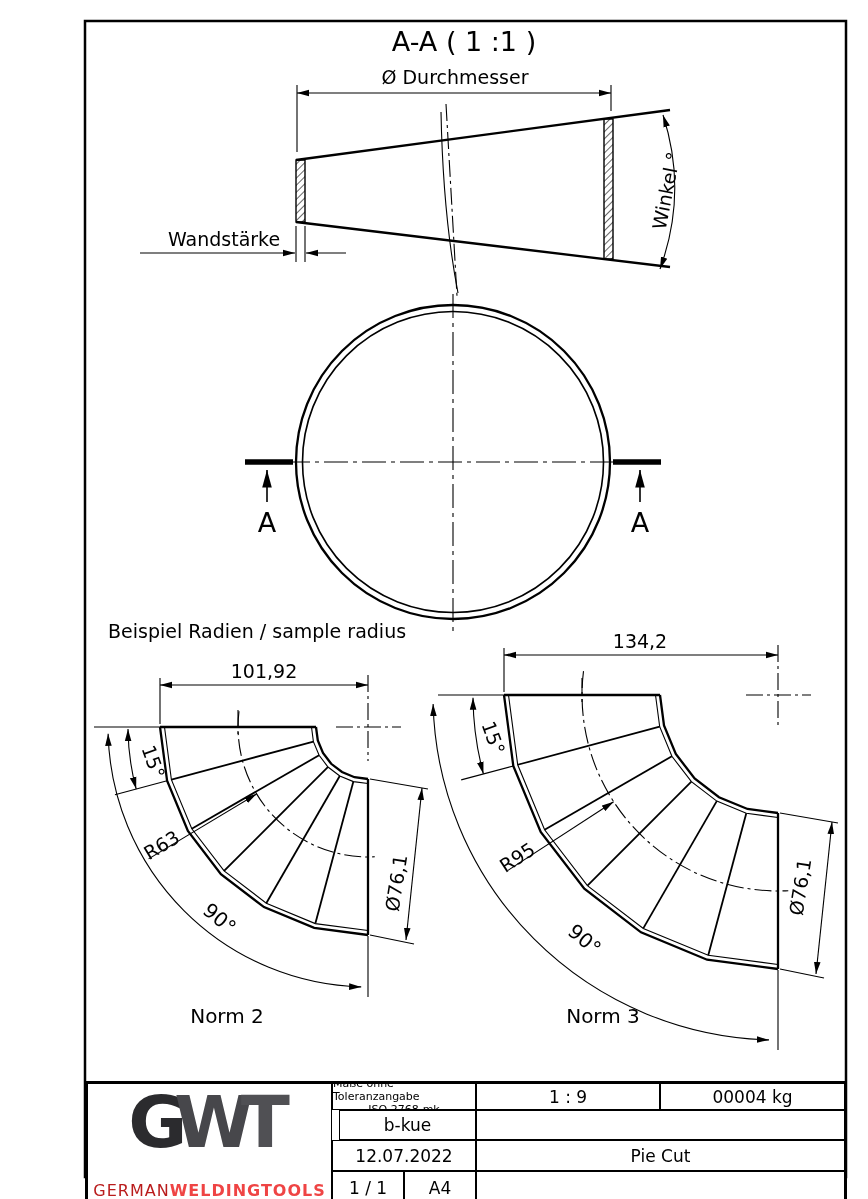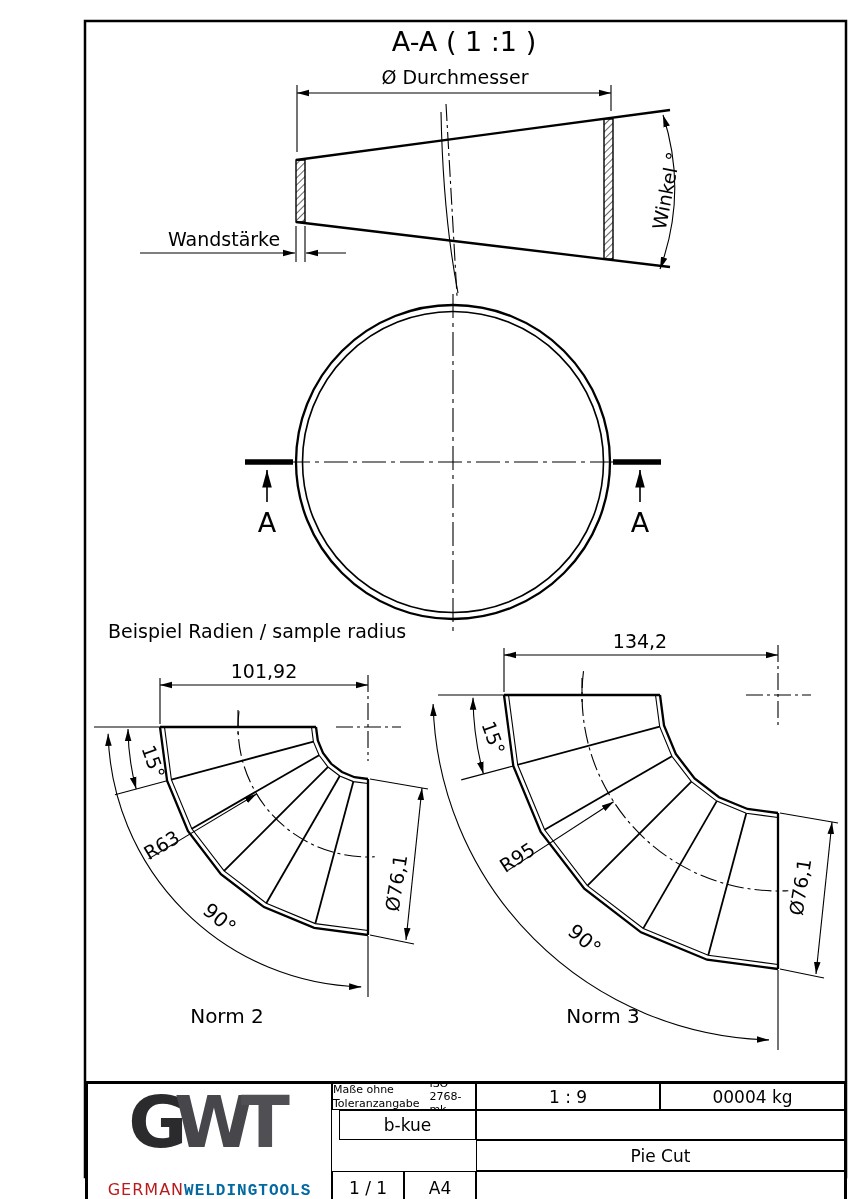--- a/index.html
+++ b/index.html
@@ -18,30 +18,30 @@
   text{fill:#000;font-family:"DejaVu Sans",sans-serif;}
   .t19{font-size:19px;} .t20{font-size:20px;} .t27{font-size:27px;}
   .mid{text-anchor:middle;}
   
   .tblock{position:absolute;left:85px;top:1081px;width:762px;height:125px;
           box-sizing:border-box;border:2px solid #000;background:#fff;
           display:grid;grid-template-columns:245px 72px 72px 184px 185px;
           grid-template-rows:27px 30px 31px 33px;}
   .cell{border:1px solid #000;display:flex;align-items:center;justify-content:center;
         font-size:17px;color:#000;overflow:hidden;}
-  .cell.tol{font-size:11px;line-height:1.2;}
+  .cell.tol{flex-direction:column;font-size:11px;line-height:1.2;}
   .logo-cell{grid-row:1/5;grid-column:1/2;position:relative;}
   .gwt{position:absolute;top:2px;left:0;right:0;text-align:center;
        font-weight:bold;font-size:72px;letter-spacing:-13px;line-height:1.0;
        padding-right:14px;}
   .gwt .lg{color:#2b2b2e;} .gwt .lw{color:#47474b;} .gwt .lt{color:#505054;}
   .brand{position:absolute;bottom:3px;left:0;right:0;text-align:center;
          font-size:16px;letter-spacing:1px;white-space:nowrap;}
   .brand .b1{color:#b91c1c;font-weight:400;}
-  .brand .b2{color:#0369a1;font-weight:700;font-family:Liberation Mono, monospace;}
+  .brand .b2{color:#ef4444;font-weight:700;}
 </style>
 </head>
 <body>
 
 <div class="page">
 
   <svg class="art" width="868" height="1199" viewBox="0 0 868 1199">
     <defs>
       <marker id="ah" markerWidth="12" markerHeight="7" refX="11" refY="3.5" orient="auto-start-reverse">
         <path d="M0,0.5 L11,3.5 L0,6.5 Z" fill="#000"></path>
@@ -179,19 +179,20 @@
     <div class="cell tol" style="grid-row:1;grid-column:2/4;">
       <div>Maße ohne Toleranzangabe</div>
       <div>ISO 2768-mk</div>
     </div>
     <div class="cell" style="grid-row:1;grid-column:4;">1 : 9</div>
     <div class="cell" style="grid-row:1;grid-column:5;">00004 kg</div>
 
     <div class="cell" style="grid-row:2;grid-column:2/4;margin-left:7px;">b-kue</div>
     <div class="cell" style="grid-row:2;grid-column:4/6;"></div>
 
+    <div class="cell" style="grid-row:3;grid-column:2/4;">12.07.2022</div>
     <div class="cell" style="grid-row:3;grid-column:4/6;">Pie Cut</div>
 
     <div class="cell" style="grid-row:4;grid-column:2;text-align:center;">1 / 1</div>
     <div class="cell" style="grid-row:4;grid-column:3;">A4</div>
     <div class="cell" style="grid-row:4;grid-column:4/6;"></div>
   </div>
 </div>
 
 </body></html>

